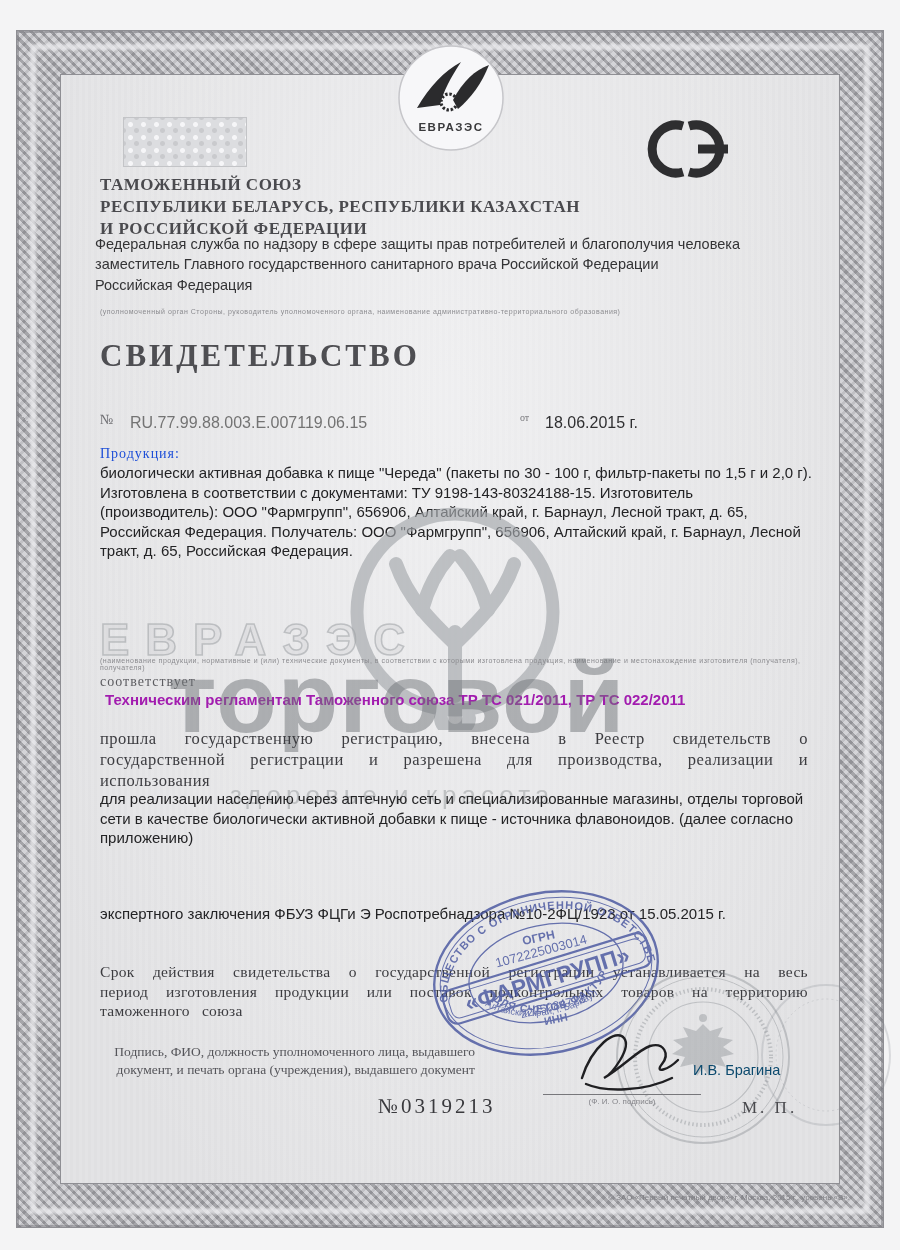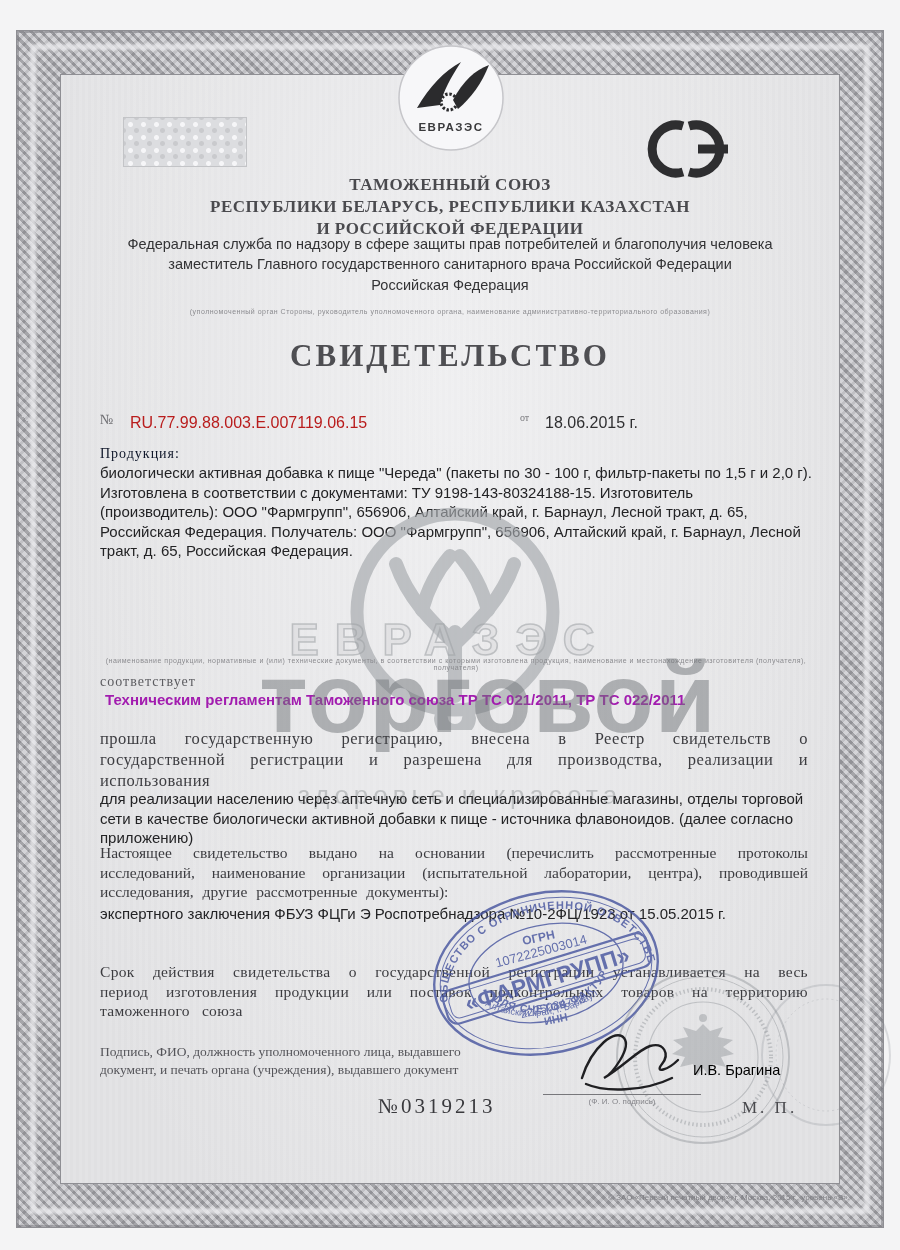--- a/index.html
+++ b/index.html
@@ -11,69 +11,69 @@
           repeating-linear-gradient(45deg, rgba(125,125,130,.55) 0 3px, rgba(210,210,214,.55) 3px 7px),
           repeating-linear-gradient(-45deg, #ababaf 0 3px, #d6d6d9 3px 7px);
         border:1px solid #8d8d92; box-shadow:inset 0 0 0 2px rgba(120,120,125,.5);}
   .band-wave{position:absolute;inset:44px 30px 36px 30px;pointer-events:none;
         border:6px solid rgba(235,235,238,.75);border-radius:2px;filter:blur(1px);}
   .paper{position:absolute;inset:74px 60px 66px 60px;background:#e9e9eb;border:1px solid #8f8f94;
         background-image:
           repeating-linear-gradient(90deg, rgba(255,255,255,.10) 0 3px, rgba(0,0,0,0) 3px 6px),
           radial-gradient(ellipse at 50% 30%, rgba(255,255,255,.25), rgba(0,0,0,.04) 85%);}
   .abs{position:absolute;}
-  .ctr{text-align:center;}
+  .ctr{text-align:left;}
   .serif{font-family:"Liberation Serif",serif;}
   
   .holo{left:123px;top:117px;width:122px;height:48px;border:1px solid #c3c4c7;
         background-color:#dcdde0;
         background-image:radial-gradient(circle, #f6f6f8 0 2px, rgba(0,0,0,0) 3px),
                          radial-gradient(circle, #c9cacd 0 2px, rgba(0,0,0,0) 3px);
         background-size:13px 13px,13px 13px;background-position:0 0,6px 6px;}
   .evrazes-logo{left:397px;top:44px;width:108px;height:108px;}
   .se-mark{left:632px;top:116px;width:108px;height:66px;}
   .union{left:100px;top:174px;width:700px;font-weight:bold;font-size:17px;line-height:1.28;
          color:#4a4a4e;letter-spacing:.5px;}
   .authority{left:95px;top:234px;width:710px;font-size:14.5px;line-height:1.4;color:#333335;}
   .micro{font-size:7px;color:#8b8b8f;filter:blur(.4px);letter-spacing:.5px;}
   .note1{left:100px;top:308px;width:700px;}
   .title-main{left:100px;top:338px;width:700px;font-weight:bold;font-size:31px;
          letter-spacing:3px;color:#4e4e52;}
   .title-sub{left:100px;top:376px;width:700px;font-weight:bold;font-size:19px;
          letter-spacing:3px;color:#525256;}
   .num-sym{left:100px;top:412px;font-size:14px;color:#6e6e72;}
-  .num-val{left:130px;top:414px;font-size:16px;color:#b91c1c;}
+  .num-val{left:130px;top:414px;font-size:16px;color:#737373;}
   .date-lbl{left:520px;top:412px;font-size:10px;color:#77777b;}
   .date-val{left:545px;top:414px;font-size:16px;color:#2f2f31;}
-  .prod-lbl{left:100px;top:446px;font-size:14px;color:#0f172a;letter-spacing:1px;}
+  .prod-lbl{left:100px;top:446px;font-size:14px;color:#1d4ed8;letter-spacing:1px;}
   .prod-txt{left:100px;top:463px;width:712px;font-size:15px;line-height:1.3;color:#232325;}
   
   .wm-circle{left:340px;top:500px;width:230px;height:230px;opacity:.65;}
   .wm-evrazes{left:100px;top:615px;width:700px;font-weight:bold;font-size:44px;letter-spacing:16px;
         color:rgba(200,202,206,.28);-webkit-text-stroke:1.5px rgba(156,160,164,.55);}
   .wm-altaimag{left:168px;top:648px;width:640px;font-weight:bold;font-size:99px;line-height:1;
         color:rgba(112,116,120,.5);letter-spacing:1px;}
   .wm-slogan{left:230px;top:780px;width:460px;font-size:26px;letter-spacing:5px;
         color:rgba(128,132,136,.4);}
   .note2{left:100px;top:657px;width:712px;}
   .conf-lbl{left:100px;top:674px;font-size:14px;color:#5c5c60;letter-spacing:1px;}
   .conf-txt{left:105px;top:691px;width:712px;font-size:15px;font-weight:bold;color:#a21caf;}
   .para{line-height:1.26;text-align:justify;color:#3c3c40;}
   .reg-txt{left:100px;top:729px;width:708px;font-size:16.5px;word-spacing:11px;letter-spacing:.5px;}
   .use-txt{left:100px;top:789px;width:712px;font-size:15px;line-height:1.3;color:#232325;}
   .basis-txt{left:100px;top:843px;width:708px;font-size:15.5px;word-spacing:5px;}
   .expert-txt{left:100px;top:905px;width:712px;font-size:15px;color:#232325;}
   .valid-txt{left:100px;top:962px;width:708px;font-size:15.5px;word-spacing:8px;letter-spacing:.3px;}
   .sign-note{left:100px;top:1043px;width:375px;font-size:13.5px;line-height:1.3;color:#55555a;
-        text-align:left;}
+        text-align:right;}
   .stamp-blue{left:426px;top:888px;width:240px;height:170px;transform:rotate(-12deg);opacity:.8;}
   .stamp-eagle{left:612px;top:966px;width:182px;height:182px;opacity:.38;}
   .stamp-faint{left:756px;top:980px;width:140px;height:150px;opacity:.22;}
   .sig-ink{left:572px;top:1016px;width:135px;height:88px;}
-  .sig-name{left:693px;top:1062px;font-size:14.5px;color:#000000;}
+  .sig-name{left:693px;top:1062px;font-size:14.5px;color:#0c4a6e;}
   .sig-line{left:543px;top:1094px;width:158px;border-top:1px solid #77777b;height:0;}
   .sig-cap{left:543px;top:1097px;width:158px;font-size:8px;color:#85858a;text-align:center;}
   .blank-num{left:378px;top:1094px;font-size:21px;letter-spacing:3px;color:#39393d;text-align:right;}
   .seal-mark{left:742px;top:1098px;font-size:17px;letter-spacing:3px;color:#4a4a4e;}
   .copyright{left:545px;top:1193px;width:305px;text-align:right;font-size:8px;color:#7e7e83;}
 </style>
 </head>
 <body>
 
 <div class="page">
@@ -135,21 +135,20 @@
 
   <div class="abs micro ctr note2">(наименование продукции, нормативные и (или) технические документы, в соответствии с которыми изготовлена продукция, наименование и местонахождение изготовителя (получателя), получателя)</div>
   <div class="abs conf-lbl serif">соответствует</div>
   <div class="abs conf-txt">Техническим регламентам Таможенного союза ТР ТС 021/2011, ТР ТС 022/2011</div>
 
   <div class="abs wm-altaimag ctr">торговой</div>
   <div class="abs para reg-txt serif">прошла государственную регистрацию, внесена в Реестр свидетельств о государственной регистрации и разрешена для производства, реализации и использования</div>
 
   <div class="abs wm-slogan ctr">здоровье и красота</div>
   <div class="abs use-txt">для реализации населению через аптечную сеть и специализированные магазины, отделы торговой сети в качестве биологически активной добавки к пище - источника флавоноидов. (далее согласно приложению)</div>
-  <div class="abs para basis-txt serif">Настоящее свидетельство выдано на основании (перечислить рассмотренные протоколы исследований, наименование организации (испытательной лаборатории, центра), проводившей исследования, другие рассмотренные документы):</div>
   <div class="abs expert-txt">экспертного заключения ФБУЗ ФЦГи Э Роспотребнадзора №10-2ФЦ/1923 от 15.05.2015 г.</div>
   <div class="abs para valid-txt serif">Срок действия свидетельства о государственной регистрации устанавливается на весь период изготовления продукции или поставок подконтрольных товаров на территорию таможенного союза</div>
   <div class="abs sign-note serif">Подпись, ФИО, должность уполномоченного лица, выдавшего документ, и печать органа (учреждения), выдавшего документ</div>
 
   <svg class="abs stamp-blue" viewBox="0 0 240 170">
     <defs>
       <path id="arcTop" d="M 18,96 A 100,72 0 0 1 222,96"></path>
       <path id="arcBottom" d="M 40,86 A 84,58 0 0 0 200,86"></path>
       <path id="arcInnerBottom" d="M 56,90 A 66,44 0 0 0 184,90"></path>
     </defs>

